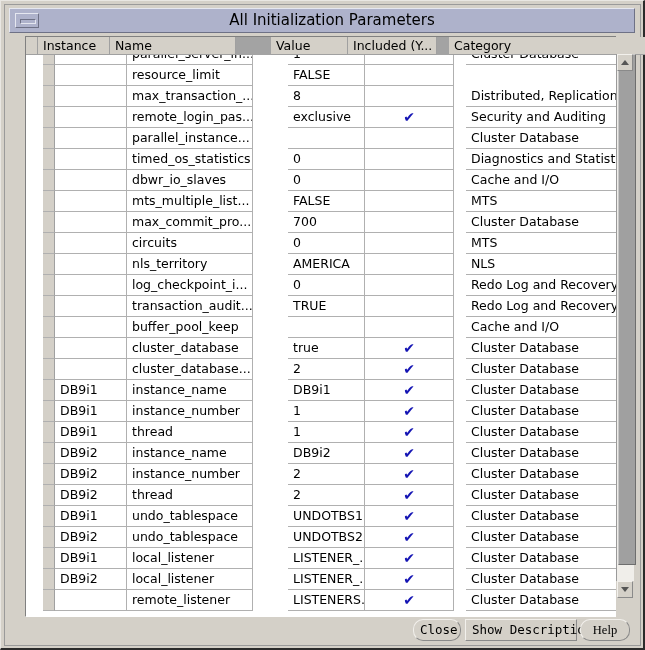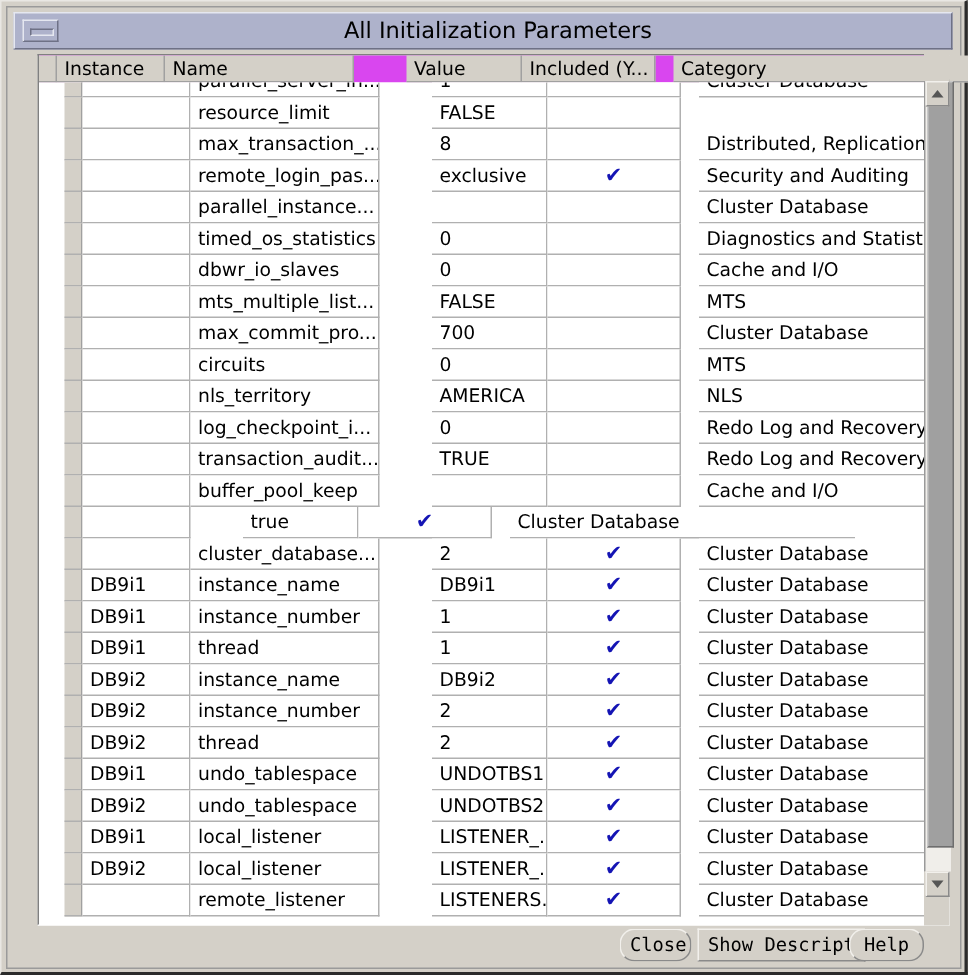--- a/index.html
+++ b/index.html
@@ -87,21 +87,21 @@
     border-left: 1px solid #808080;
     border-right: 1px solid #fff;
     border-bottom: 1px solid #fff;
   }
 
   
   #header-row {
     position: absolute;
     left: 0; top: 0;
     width: 606px; height: 18px;
-    background: #d946ef;
+    background: #a3a3a3;
     display: flex;
   }
   .hcell {
     box-sizing: border-box;
     height: 18px;
     line-height: 17px;
     font-size: 12.5px;
     color: #000;
     padding-left: 5px;
     background: #d4d0c8;
@@ -243,21 +243,21 @@
     line-height: 20px;
     text-align: center;
     padding: 0 6px;
     white-space: nowrap;
   }
   .btn.default {
     border-radius: 10px;
   }
   #btn-close { right: 175px; width: 48px; margin-left: 36px; }
   #btn-showdesc { right: 59px; width: 112px; }
-  #btn-help { right: 20px; width: 50px; }
+  #btn-help { right: 6px; width: 50px; font-family: Liberation Serif, serif; }
 </style>
 </head>
 <body>
 
 <div id="window">
   <div id="window-inner">
 
     <div id="titlebar">
       <div id="min-button">
         <div class="bar"></div>
@@ -383,20 +383,21 @@
               <div class="cell rowhdr c-hdr"></div>
               <div class="cell c-inst"></div>
               <div class="cell c-name">buffer_pool_keep</div>
               <div class="cell c-value"></div>
               <div class="cell c-incl check" style="color: rgb(20, 20, 180);"></div>
               <div class="cell c-cat last">Cache and I/O</div>
             </div>
             <div class="row">
               <div class="cell rowhdr c-hdr"></div>
               <div class="cell c-inst"></div>
+              <div class="cell c-name">cluster_database</div>
               <div class="cell c-value">true</div>
               <div class="cell c-incl check" style="color: rgb(20, 20, 180);">✔</div>
               <div class="cell c-cat last">Cluster Database</div>
             </div>
             <div class="row">
               <div class="cell rowhdr c-hdr"></div>
               <div class="cell c-inst"></div>
               <div class="cell c-name">cluster_database...</div>
               <div class="cell c-value">2</div>
               <div class="cell c-incl check" style="color: rgb(20, 20, 180);">✔</div>

